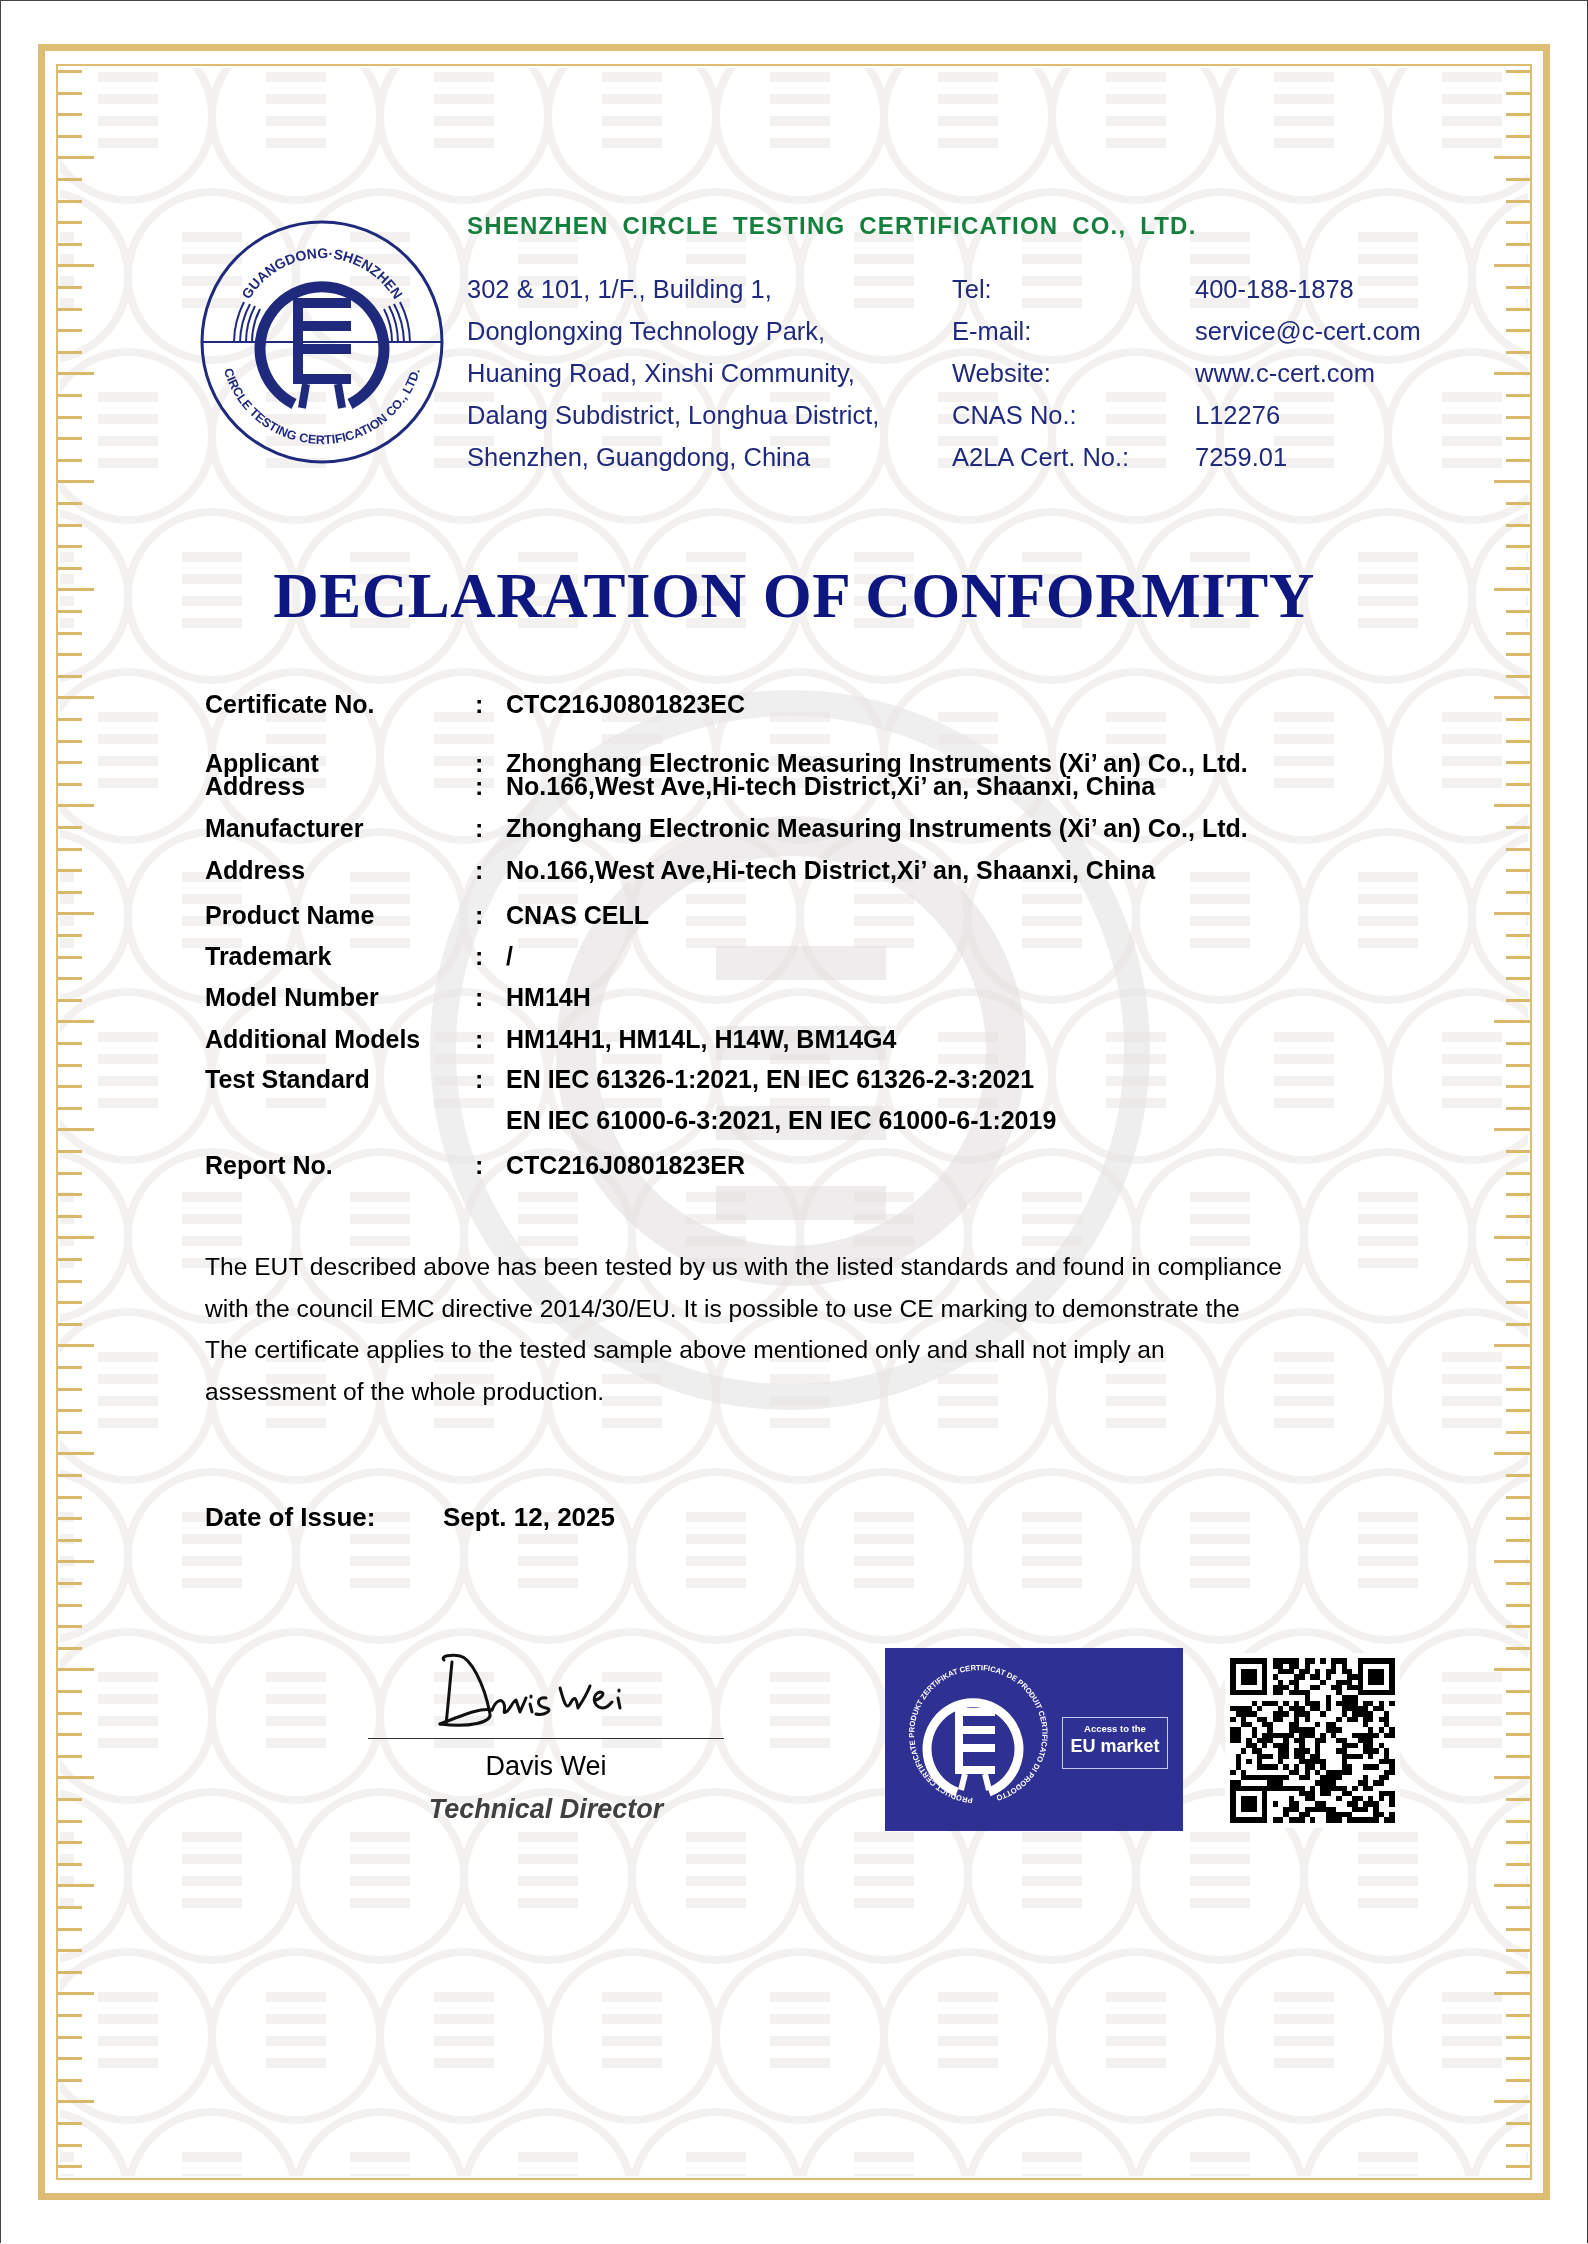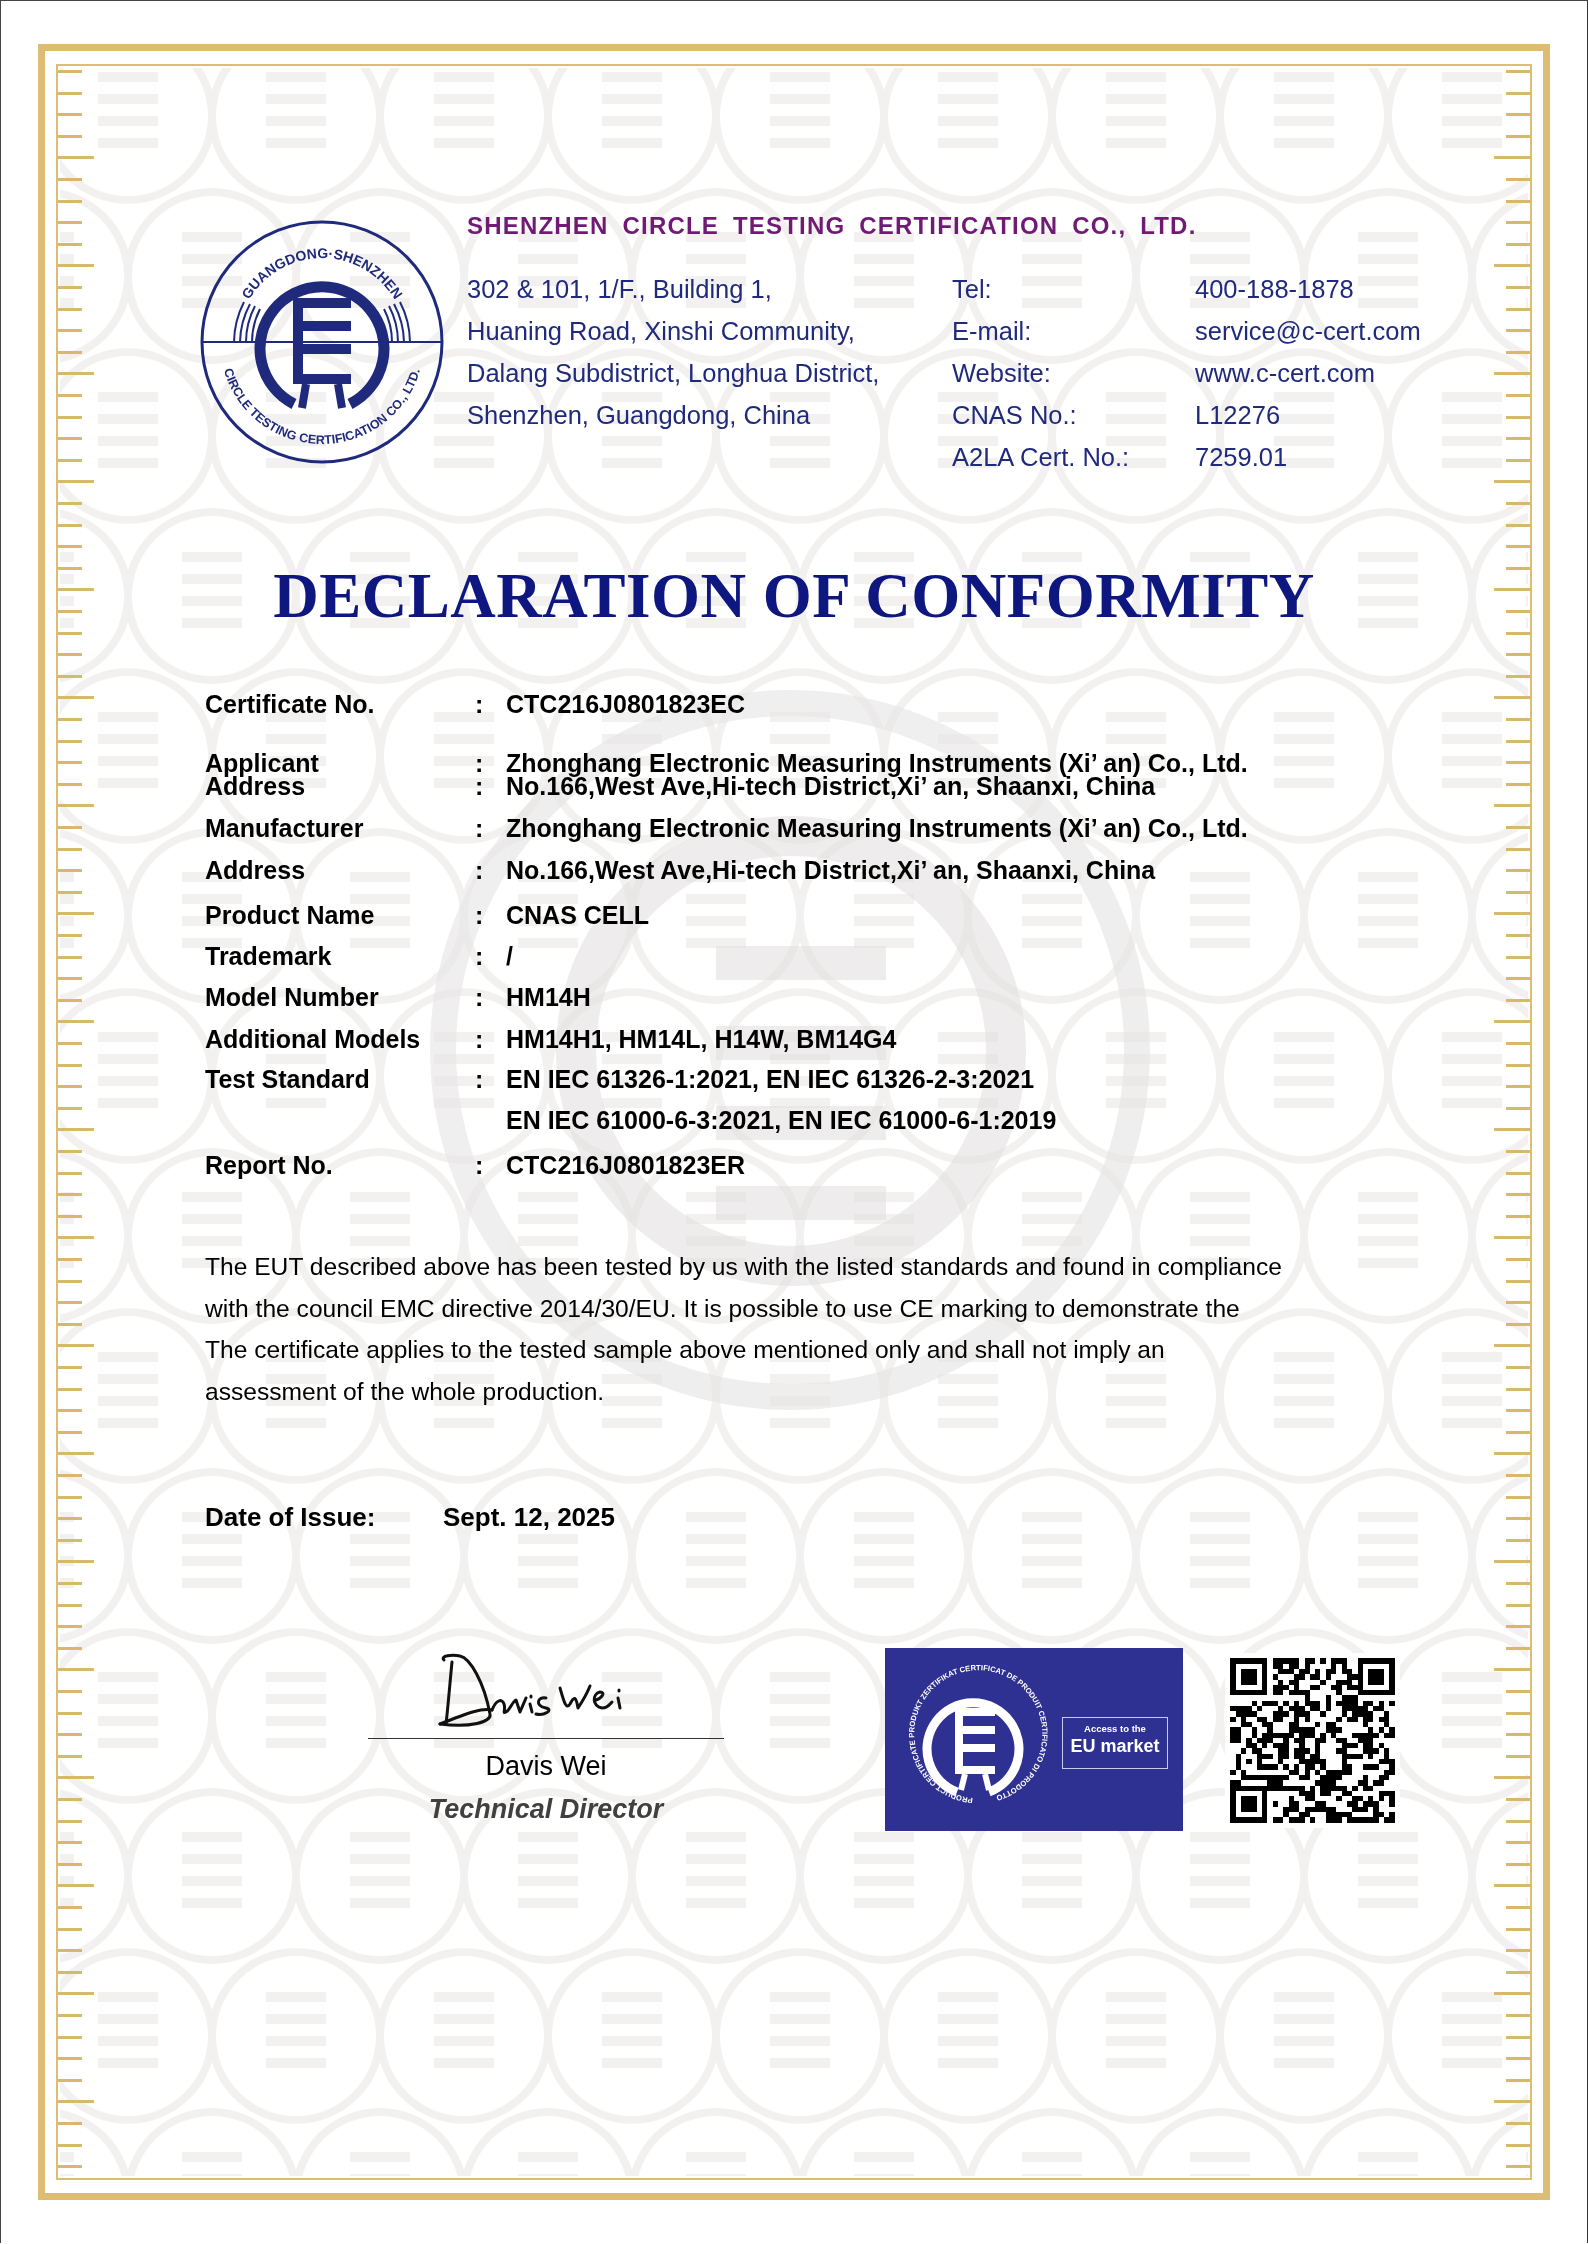--- a/index.html
+++ b/index.html
@@ -59,21 +59,21 @@
   }
 
   .content { position: absolute; left: 0; top: 0; width: 100%; height: 100%; }
 
   
   .logo {
     position: absolute; left: 198px; top: 218px; width: 248px; height: 248px;
   }
   .company-name {
     position: absolute; left: 467px; top: 212px;
-    font-size: 24px; font-weight: bold; color: #701a75; letter-spacing: 1.2px;
+    font-size: 24px; font-weight: bold; color: #15803d; letter-spacing: 1.2px;
     word-spacing: 6px; white-space: nowrap;
   }
   .address {
     position: absolute; left: 467px; top: 268px;
     font-size: 25.5px; color: #1f2a7c; line-height: 42px;
   }
   .contact {
     position: absolute; left: 952px; top: 268px;
     font-size: 25.5px; color: #1f2a7c; line-height: 42px;
   }
@@ -507,20 +507,21 @@
     </text>
     <text font-family="Liberation Sans, sans-serif" font-size="12.5" font-weight="bold" fill="#1f2a7c">
       <textPath href="#arcBot" startOffset="50%" text-anchor="middle">CIRCLE TESTING CERTIFICATION CO., LTD.</textPath>
     </text>
   </svg>
 
   <div class="company-name">SHENZHEN  CIRCLE  TESTING  CERTIFICATION  CO.,  LTD.</div>
 
   <div class="address" id="address-block">
       <div class="line">302 &amp; 101, 1/F., Building 1,</div>
+      <div class="line">Donglongxing Technology Park,</div>
       <div class="line">Huaning Road, Xinshi Community,</div>
       <div class="line">Dalang Subdistrict, Longhua District,</div>
       <div class="line">Shenzhen, Guangdong, China</div>
     </div>
   <div class="contact" id="contact-block">
       <div class="row">
         <span class="lbl">Tel:</span>
         <span>400-188-1878</span>
       </div>
       <div class="row">

